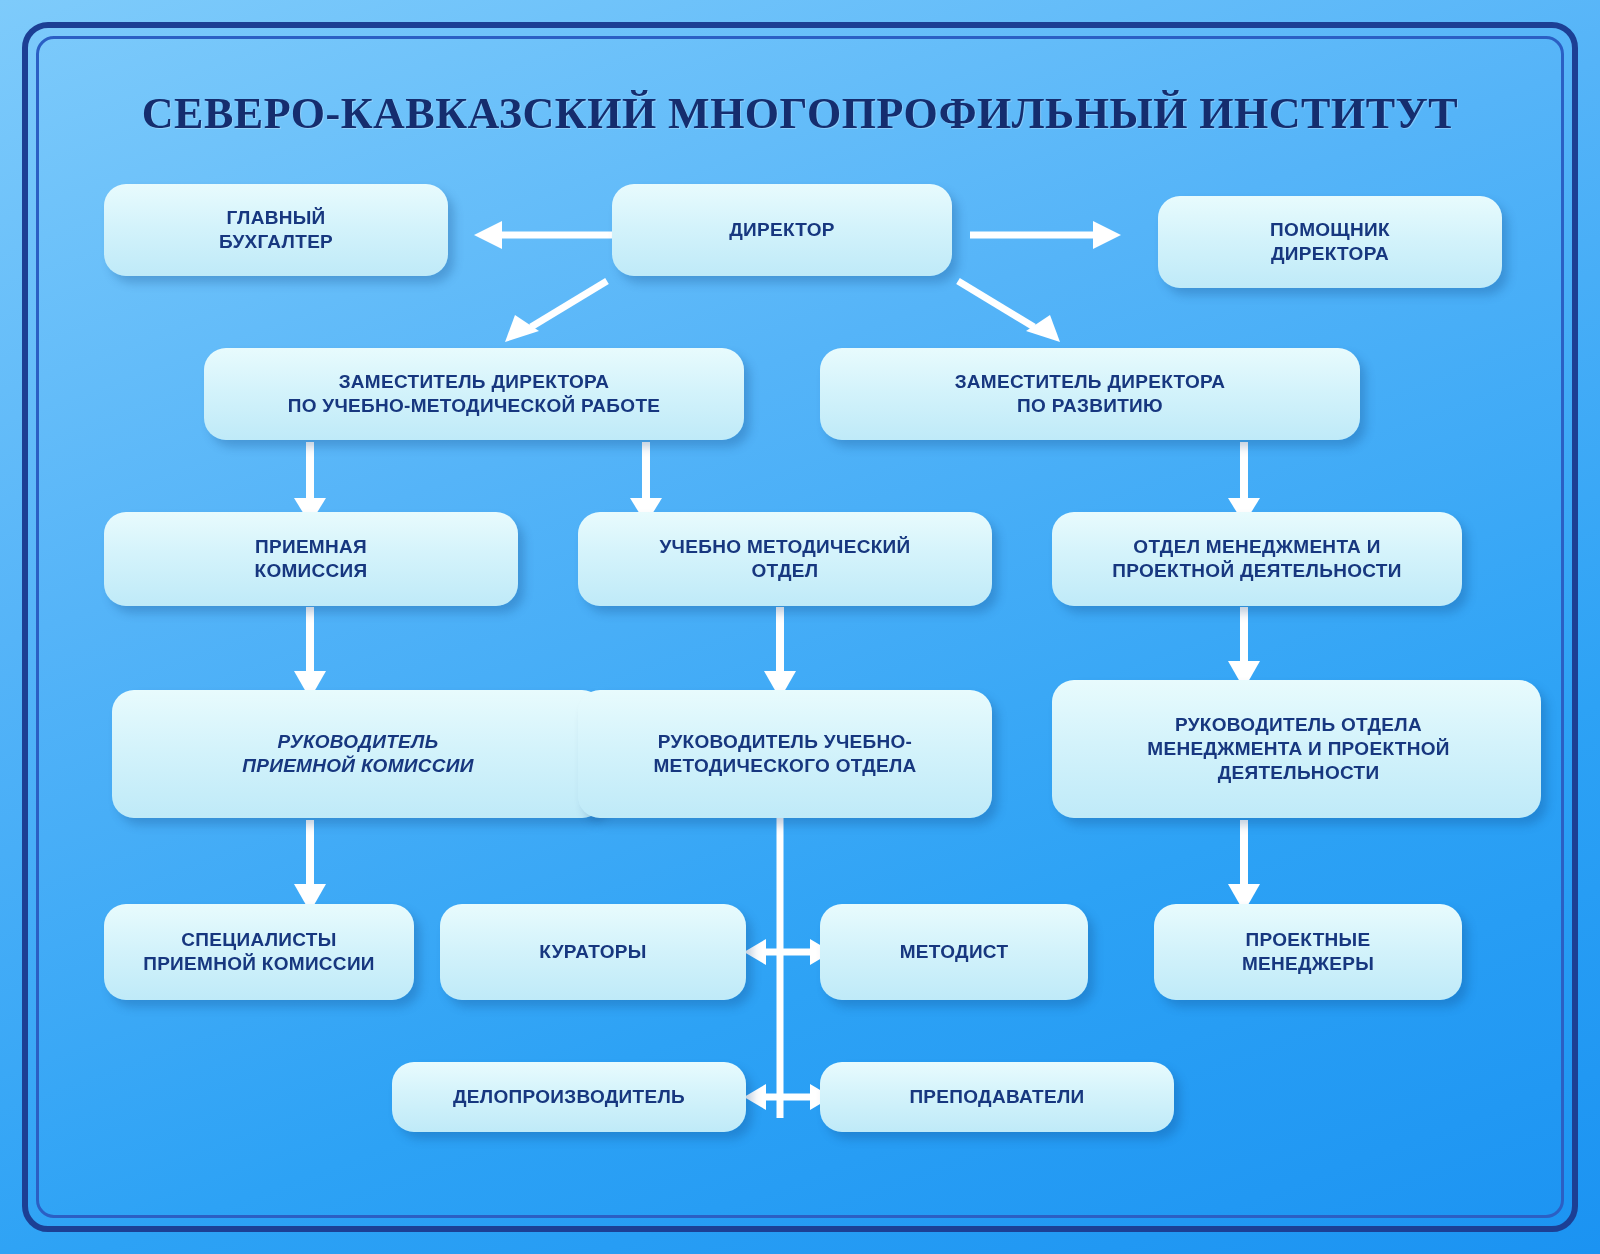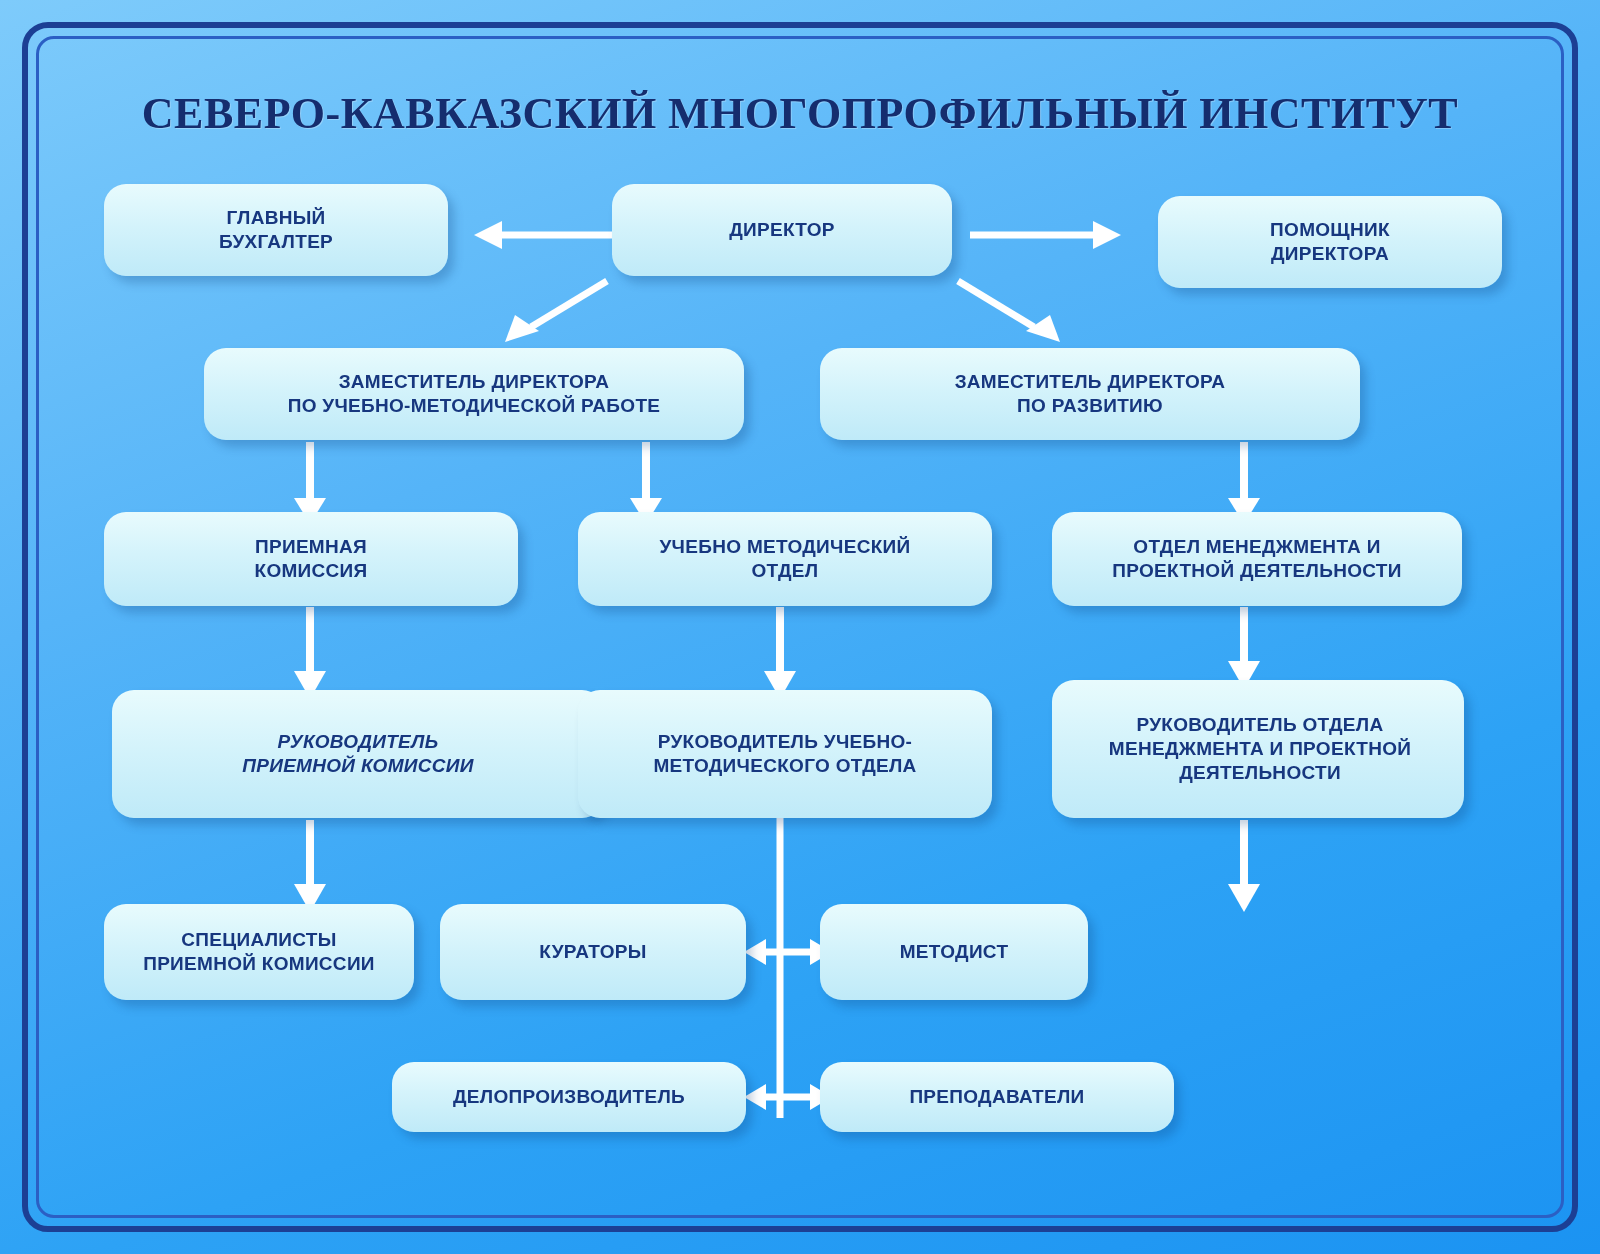--- a/index.html
+++ b/index.html
@@ -258,21 +258,21 @@
     </div>
   </div>
 
   <div class="node" style="left:578px; top:690px; width:414px; height:128px;">
     <div>
       <span>РУКОВОДИТЕЛЬ УЧЕБНО-</span><br>
       <span>МЕТОДИЧЕСКОГО ОТДЕЛА</span>
     </div>
   </div>
 
-  <div class="node" style="left:1052px; top:680px; width:412px; height:138px;padding-left:16px;">
+  <div class="node" style="left:1052px; top:680px; width:489px; height:138px;padding-left:16px;">
     <div>
       <span>РУКОВОДИТЕЛЬ ОТДЕЛА</span><br>
       <span>МЕНЕДЖМЕНТА И ПРОЕКТНОЙ</span><br>
       <span>ДЕЯТЕЛЬНОСТИ</span>
     </div>
   </div>
 
   <div class="node" style="left:104px; top:904px; width:310px; height:96px;">
     <div>
       <span>СПЕЦИАЛИСТЫ</span><br>
@@ -285,20 +285,26 @@
       <span>КУРАТОРЫ</span>
     </div>
   </div>
 
   <div class="node" style="left:820px; top:904px; width:268px; height:96px;">
     <div>
       <span>МЕТОДИСТ</span>
     </div>
   </div>
 
+  <div class="node" style="left:1154px; top:904px; width:308px; height:96px;">
+    <div>
+      <span>ПРОЕКТНЫЕ</span><br>
+      <span>МЕНЕДЖЕРЫ</span>
+    </div>
+  </div>
 
   <div class="node" style="left:392px; top:1062px; width:354px; height:70px;">
     <div>
       <span>ДЕЛОПРОИЗВОДИТЕЛЬ</span>
     </div>
   </div>
 
   <div class="node" style="left:820px; top:1062px; width:354px; height:70px;">
     <div>
       <span>ПРЕПОДАВАТЕЛИ</span>

